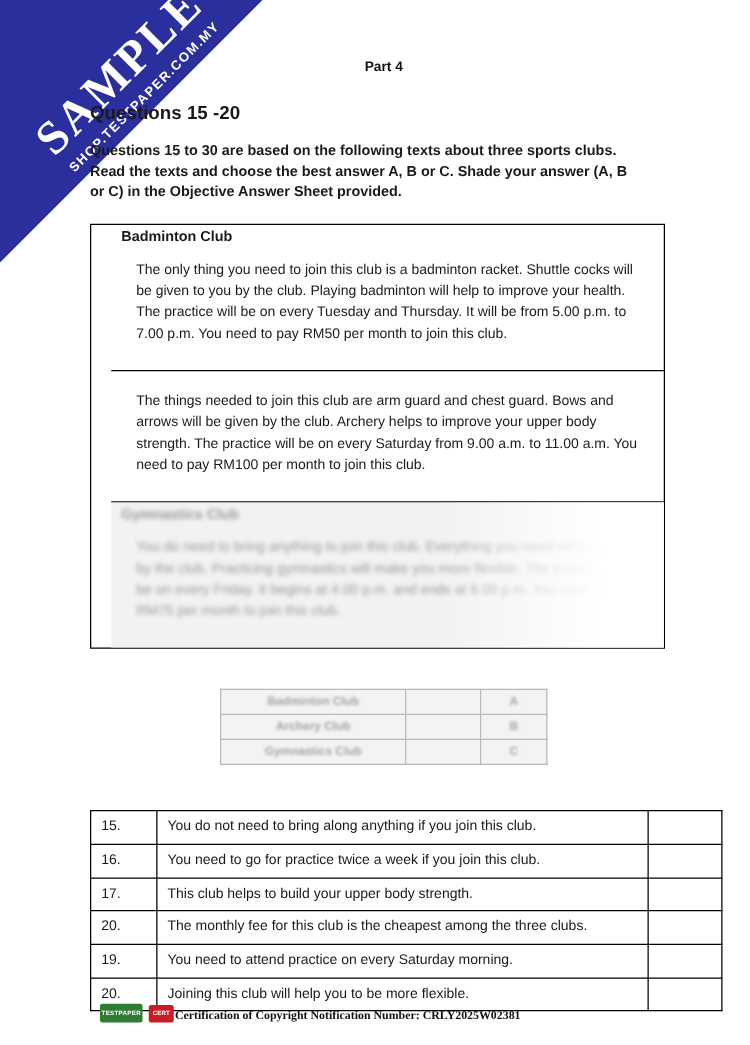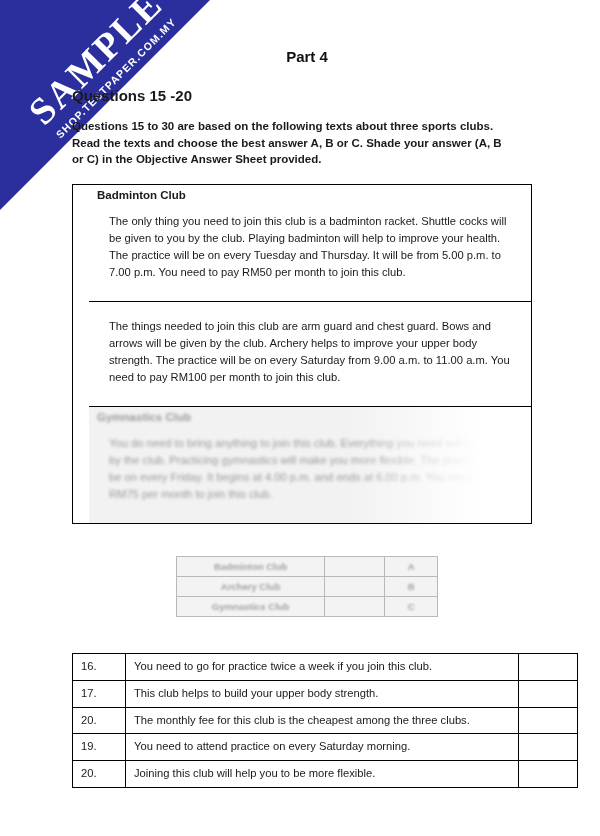--- a/index.html
+++ b/index.html
@@ -70,21 +70,21 @@
   
   .content {
     position: absolute;
     left: 72px;
     top: 48px;
     width: 470px;
   }
 
   .part-title {
     text-align: center;
-    font-size: 15px;
+    font-size: 11px;
     font-weight: bold;
     color: #111;
     margin: 0 0 22px 0;
     font-family: "Liberation Sans", sans-serif;
   }
 
   .questions-label {
     font-size: 15px;
     font-weight: bold;
     margin: 0 0 14px 0;
@@ -302,20 +302,25 @@
           <td class="club-cell">Gymnastics Club</td>
           <td class="mid-cell"></td>
           <td class="ans-cell">C</td>
         </tr>
       </tbody>
     </table>
 
     <table class="q-table">
       <tbody>
         <tr>
+          <td class="q-num">15.</td>
+          <td class="q-text">You do not need to bring along anything if you join this club.</td>
+          <td class="q-ans"></td>
+        </tr>
+        <tr>
           <td class="q-num">16.</td>
           <td class="q-text">You need to go for practice twice a week if you join this club.</td>
           <td class="q-ans"></td>
         </tr>
         <tr>
           <td class="q-num">17.</td>
           <td class="q-text">This club helps to build your upper body strength.</td>
           <td class="q-ans"></td>
         </tr>
         <tr>
@@ -331,14 +336,21 @@
         <tr>
           <td class="q-num">20.</td>
           <td class="q-text">Joining this club will help you to be more flexible.</td>
           <td class="q-ans"></td>
         </tr>
       </tbody>
     </table>
 
   </div>
 
+  <div class="footer">
+    <div class="footer-logos">
+      <div class="logo-a">TESTPAPER</div>
+      <div class="logo-b">CERT</div>
+    </div>
+    <div class="footer-text">Certification of Copyright Notification Number: CRLY2025W02381</div>
+  </div>
 
 </div>
 
 </body></html>

